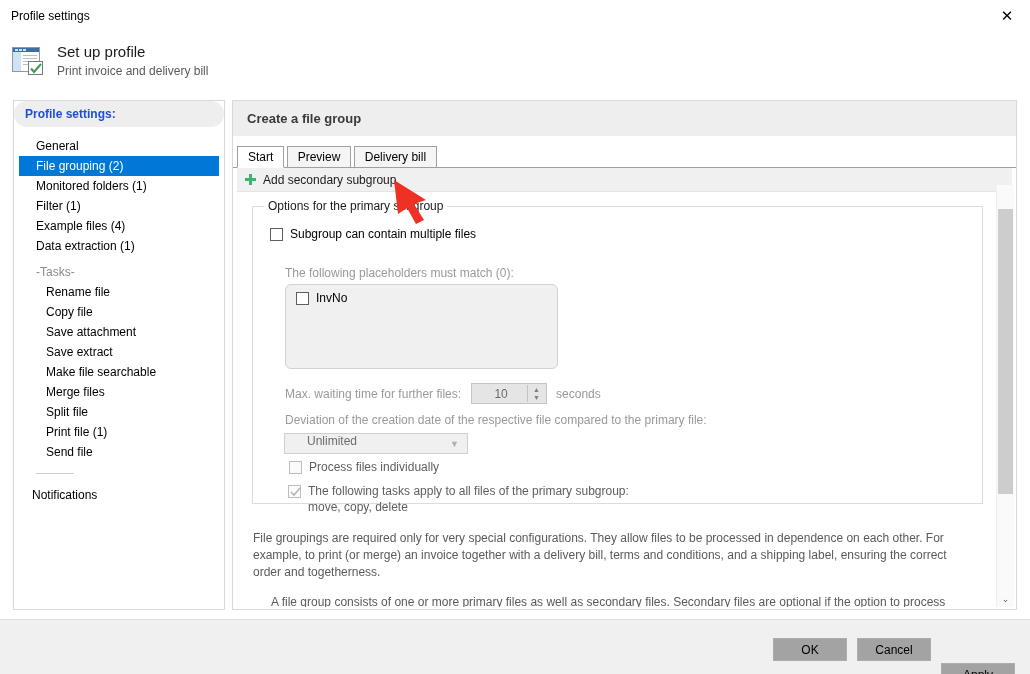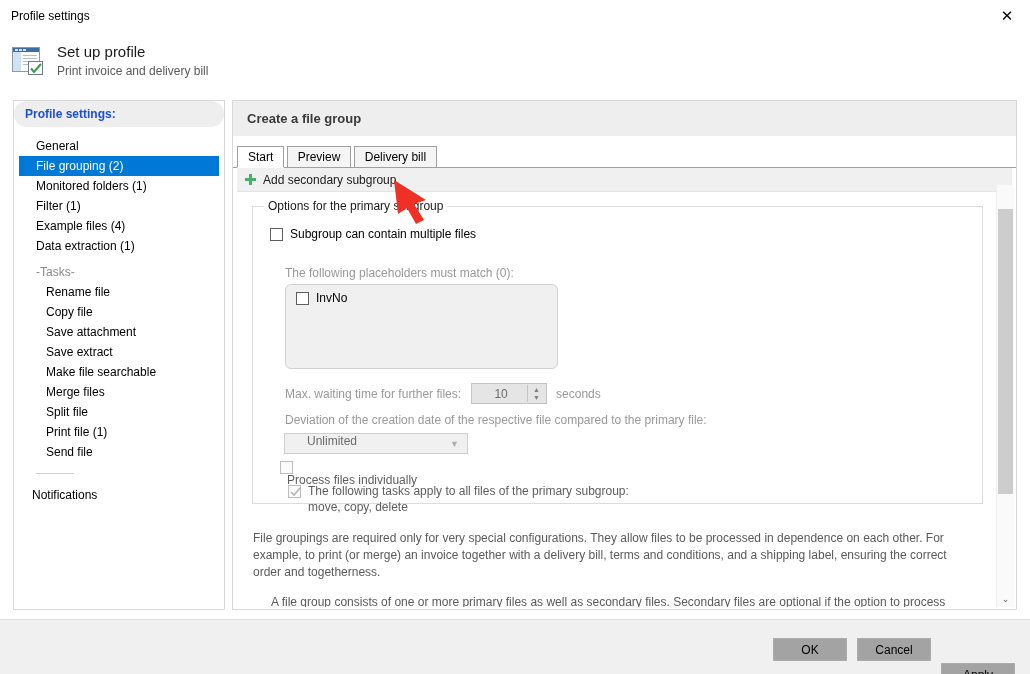--- a/index.html
+++ b/index.html
@@ -553,21 +553,21 @@
             <span class="lbl-dim" style="margin-left:9px;">seconds</span>
           </div>
 
           <div class="lbl-dim" style="position:absolute; left:32px; top:206px;">Deviation of the creation date of the respective file compared to the primary file:</div>
 
           <div class="combo" style="position:absolute; left:31px; top:226px;">
             <span>Unlimited</span>
             <span class="combo-arrow">▼</span>
           </div>
 
-          <div class="cbrow" style="position:absolute; left:27px; top:254px;flex-direction:column;">
+          <div class="cbrow" style="position:absolute; left:36px; top:254px;">
             <span class="cbox disabled"></span>
             <span class="cblabel dim">Process files individually</span>
           </div>
 
           <div class="cbrow" style="position:absolute; left:35px; top:278px;">
             <span class="cbox checked disabled">
               <svg width="11" height="10" viewBox="0 0 11 10">
                   <path d="M1 5 L4 8 L10 1" stroke="#b5b5b5" stroke-width="1.6" fill="none"></path>
                 </svg>
             </span>

